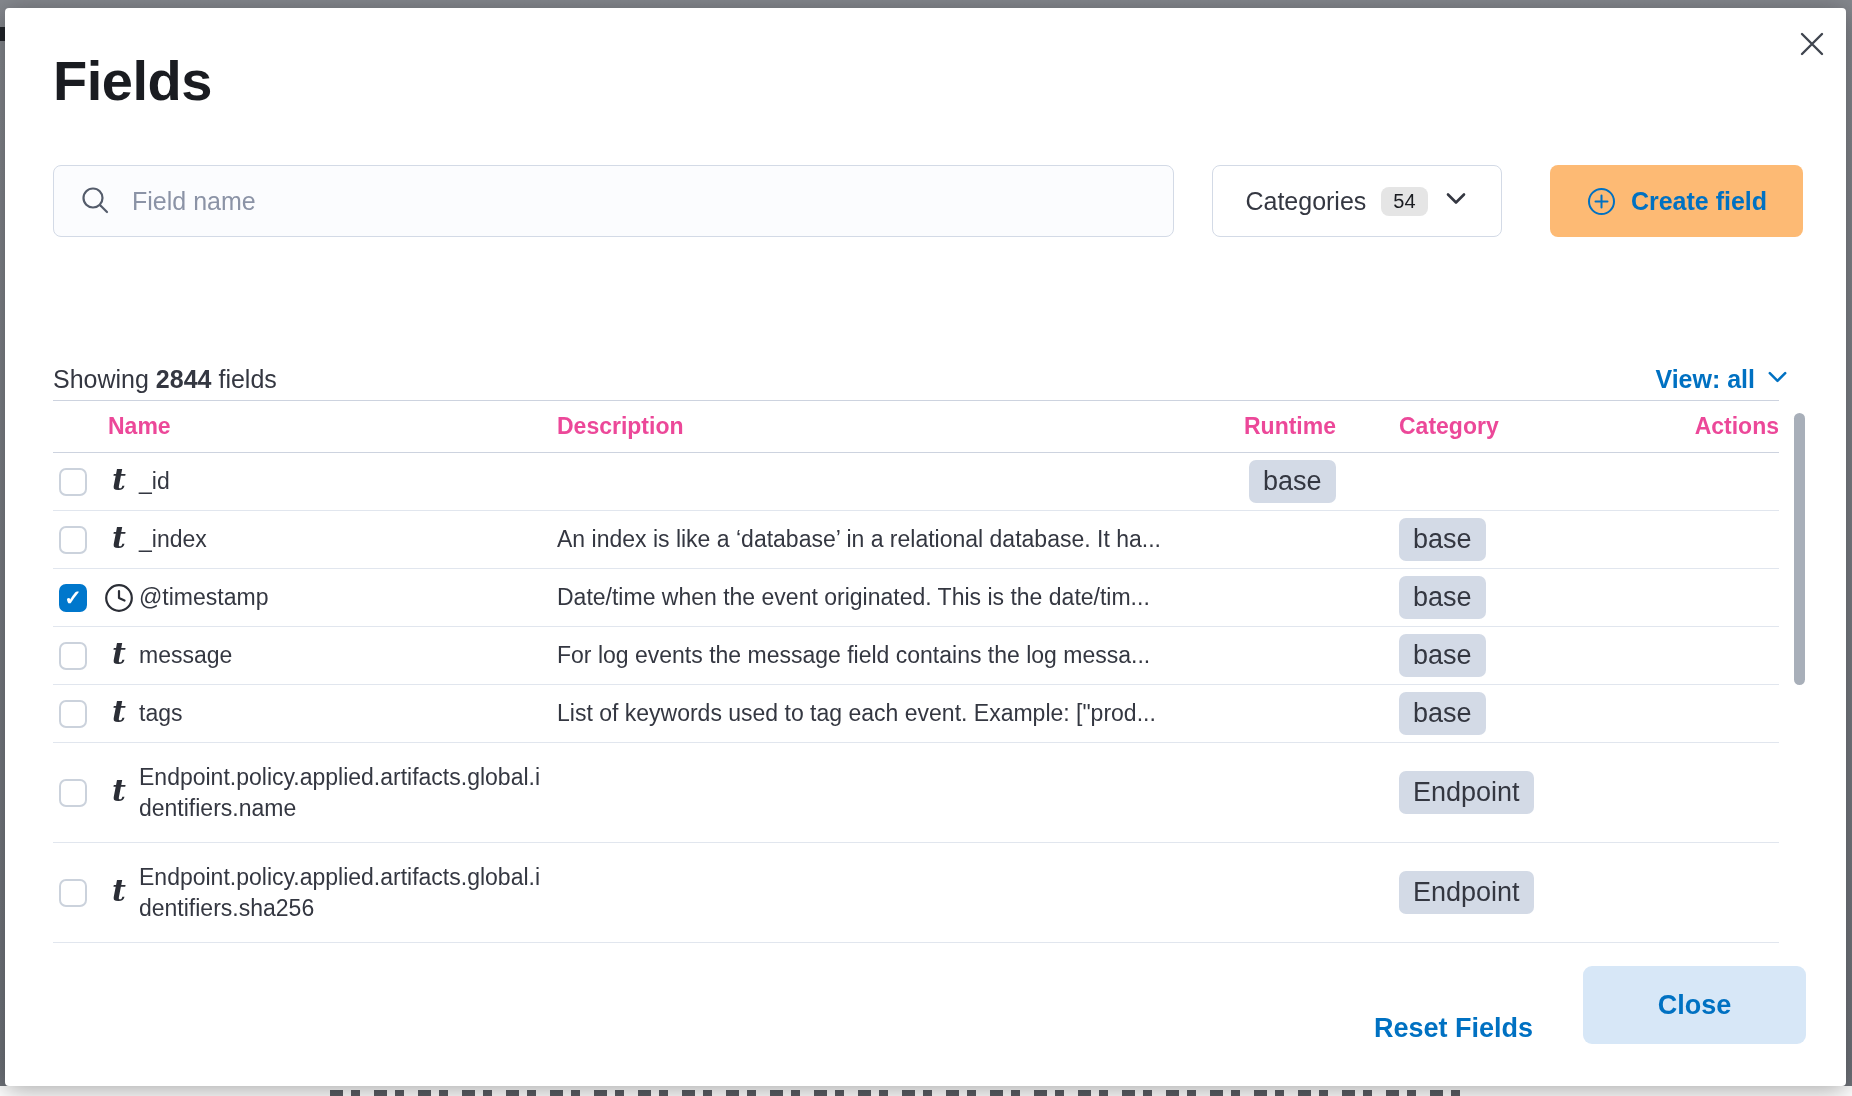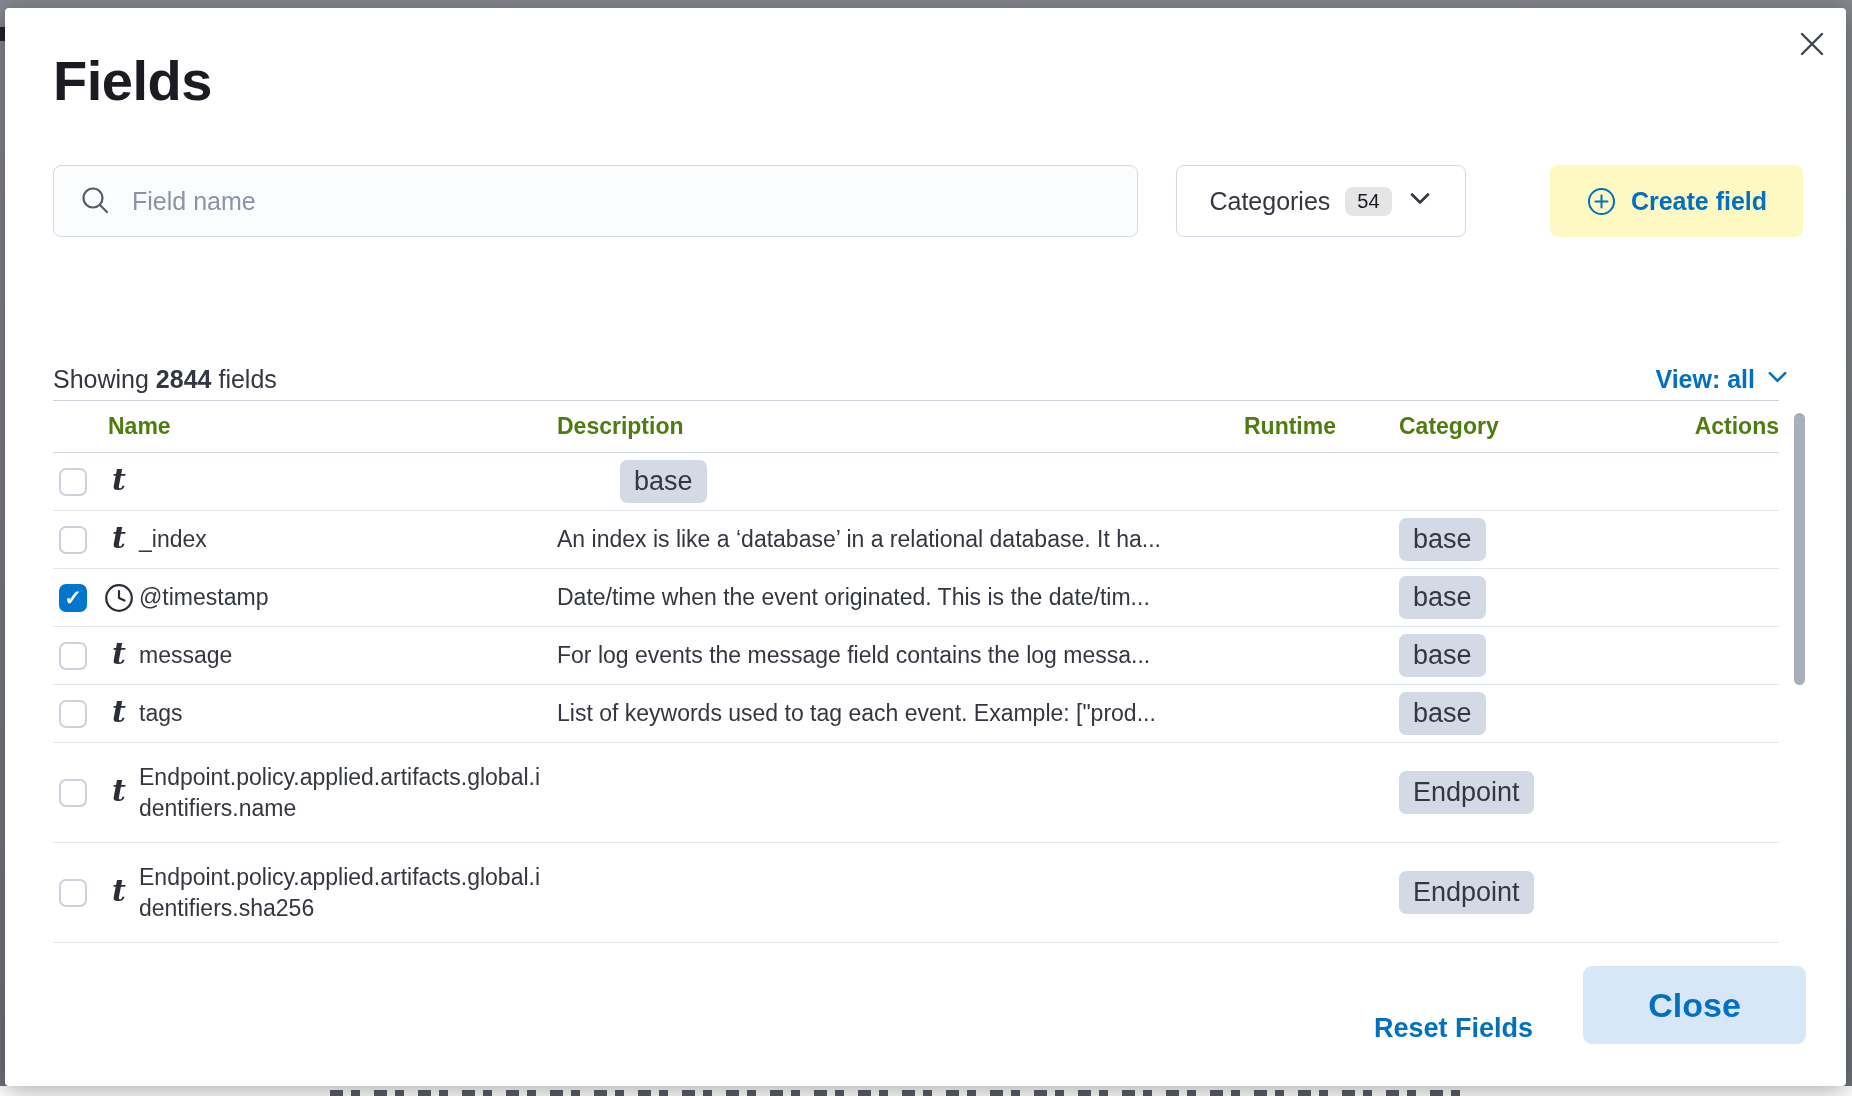--- a/index.html
+++ b/index.html
@@ -51,22 +51,22 @@
     width:290px;height:72px;box-sizing:border-box;flex:none;
     border:1px solid #d3dae6;border-radius:8px;background:#fff;
     display:flex;align-items:center;justify-content:center;gap:15px;
     font-size:25px;color:#343741;cursor:pointer;
   }
   .count-badge{
     background:#e5e5e5;border-radius:8px;padding:3px 12px;
     font-size:20px;font-weight:400;color:#1a1c21;
   }
   .create-btn{
-    width:253px;height:72px;box-sizing:border-box;flex:none;margin-left:84px;
-    background:#fef9c3;border:none;border-radius:8px;
+    width:253px;height:72px;box-sizing:border-box;flex:none;margin-left:48px;
+    background:#fdba74;border:none;border-radius:8px;
     display:flex;align-items:center;justify-content:center;gap:14px;
     font-size:25px;font-weight:600;color:#0071c2;cursor:pointer;
     font-family:"Liberation Sans",sans-serif;
   }
 
   
   .summary{
     position:absolute;left:48px;right:56px;top:356px;
     display:flex;justify-content:space-between;align-items:center;
   }
@@ -81,21 +81,21 @@
   .fields-table{
     position:absolute;left:48px;top:392px;width:1726px;
     border-top:1px solid #cdd3df;
   }
   .grid{
     display:grid;
     grid-template-columns:46px 40px 418px 1fr 150px 246px 197px;
     align-items:center;
   }
   .thead{height:51px;border-bottom:1px solid #cdd3df;}
-  .th{font-size:23px;font-weight:700;color:#4d7c0f;}
+  .th{font-size:23px;font-weight:700;color:#ec4899;}
   .th-name{grid-column:1/4;padding-left:55px;}
   .th-runtime{text-align:right;}
   .th-category{padding-left:63px;}
   .th-actions{text-align:right;}
 
   .row{height:57px;border-bottom:1px solid #e1e6ee;}
   .row.tall{height:99px;}
   .cell-check{padding-left:6px;}
   .checkbox{
     width:28px;height:28px;border-radius:7px;box-sizing:border-box;
@@ -130,21 +130,21 @@
   }
 
   
   .footer{
     position:absolute;right:40px;bottom:42px;
     display:flex;align-items:flex-end;gap:50px;
   }
   .reset-link{font-size:27px;font-weight:600;color:#0071c2;cursor:pointer;}
   .close-action{
     width:223px;height:78px;border:none;border-radius:9px;background:#d7e7f7;
-    font-size:34px;font-weight:600;color:#0071c2;cursor:pointer;
+    font-size:27px;font-weight:600;color:#0071c2;cursor:pointer;
     font-family:"Liberation Sans",sans-serif;
   }
 </style>
 </head>
 <body>
 
 <div class="behind-strip">
   <div class="glyph-noise"></div>
 </div>
 <div class="edge-mark"></div>
@@ -219,20 +219,21 @@
       <div class="th th-actions">Actions</div>
     </div>
 
     <div class="grid row">
       <div class="cell-check">
         <div class="checkbox" data-checked="false"></div>
       </div>
       <div class="cell-icon">
           <span class="ticon">t</span>
         </div>
+      <div class="cell-name">_id</div>
       <div></div>
       <div class="cell-category"><span class="badge">base</span></div>
       <div></div>
     </div>
 
     <div class="grid row">
       <div class="cell-check">
         <div class="checkbox" data-checked="false"></div>
       </div>
       <div class="cell-icon">

